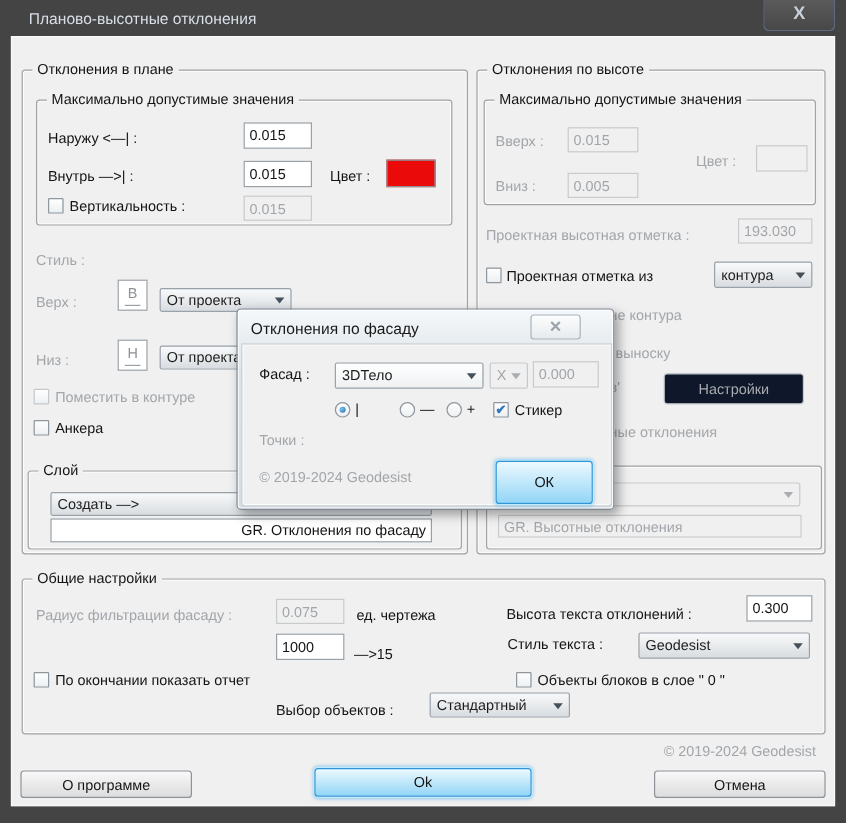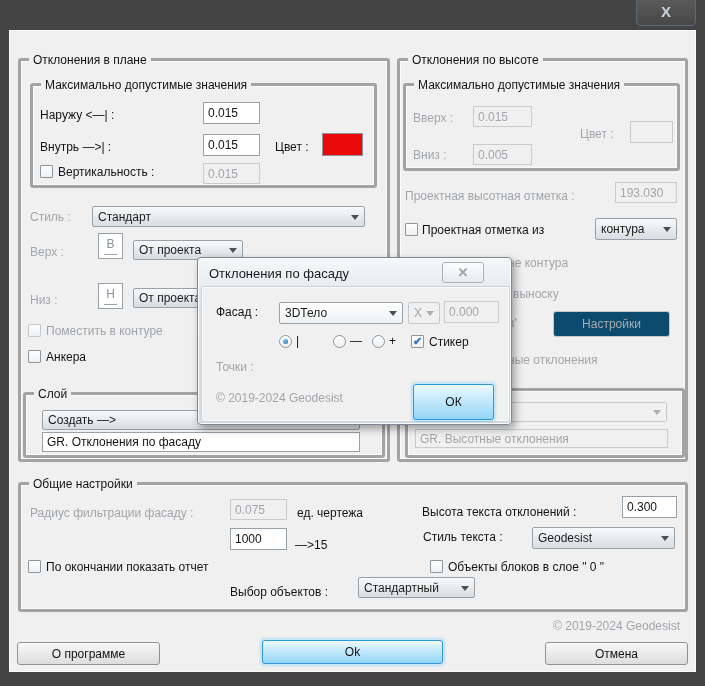--- a/index.html
+++ b/index.html
@@ -15,21 +15,21 @@
       linear-gradient(#313d55,#1d2533 55%,#171e2a)}
   .titlebar{position:absolute;left:0;top:0;width:705px;height:30px}
   .title{position:absolute;left:24px;top:8px;font-size:13px;color:#d9dfe8;white-space:nowrap}
   .close-main{position:absolute;left:636px;top:0;width:60px;height:26px;border:1px solid #5c6a83;border-top:none;
     border-radius:0 0 5px 5px;background:linear-gradient(rgba(255,255,255,.12),rgba(255,255,255,.02));
     color:#c9d1dc;font-size:15px;font-weight:bold;text-align:center;line-height:24px;cursor:default}
   .client{position:absolute;left:9px;top:30px;width:687px;height:642px;background:#f0f0f0;
     box-shadow:inset 0 0 0 1px #fafafa}
   .lbl{position:absolute;font-size:12px;line-height:13px;color:#141414;white-space:nowrap}
   .dis{color:#a2a6aa}
-  .group{position:absolute;border:3px solid #a3a3a3;border-radius:3px;
+  .group{position:absolute;border:1px solid #a3a3a3;border-radius:3px;
     box-shadow:inset 0 0 0 1px rgba(255,255,255,.75)}
   .gtitle{position:absolute;top:-7px;left:8px;background:#f0f0f0;padding:0 4px;font-size:12px;
     line-height:13px;color:#141414;white-space:nowrap}
   .tb{position:absolute;border:1px solid #98a0a8;background:#fff;font-size:12px;color:#141414;
     padding:1px 4px;font-family:inherit;outline:none}
   .tb.off{border-color:#c8cbce;background:#f0f0f0;color:#a2a6aa}
   .combo{position:absolute;border:1px solid #99a1a9;border-radius:2px;
     background:linear-gradient(#f8f9fa,#e7eaec 55%,#d9dce0);display:flex;align-items:center;
     padding:0 5px;font-size:12px;color:#1c1c1c}
   .combo .ct{flex:1;white-space:nowrap;overflow:hidden}
@@ -42,21 +42,21 @@
   .cb.checked::after{content:"\2714";position:absolute;left:1px;top:-1px;color:#2f77c4;font-size:11px;font-weight:bold}
   .radio{position:absolute;width:13px;height:13px;border:1px solid #8e969e;border-radius:50%;
     background:linear-gradient(#fefefe,#edf0f2)}
   .radio.sel::after{content:"";position:absolute;left:3px;top:3px;width:5px;height:5px;border-radius:50%;
     background:radial-gradient(circle at 35% 35%,#7cc8f0,#1e62a8)}
   .btn{position:absolute;border:1px solid #8d9299;border-radius:3px;
     background:linear-gradient(#f9f9f9,#ebebeb 45%,#dcddde);font-size:12px;color:#141414;
     font-family:inherit;text-align:center;cursor:default}
   .btn.primary{border-color:#2f96d8;background:linear-gradient(#ecf9ff,#c4e9fb 45%,#93d5f7);
     box-shadow:0 0 0 1px #c4eafc, 0 0 3px 1px rgba(70,175,235,.6)}
-  .btn.off{border-color:#c3c7ca;background:#0c4a6e;color:#a8acb0;box-shadow:none}
+  .btn.off{border-color:#c3c7ca;background:#0f172a;color:#a8acb0;box-shadow:none}
   .swatch{position:absolute;border:1px solid #8d9299}
   .swatch.red{background:#ea0a0a}
   .swatch.empty{background:#f0f0f0;border-color:#c8cbce}
   .letterbox{position:absolute;border:1px solid #9aa1a8;background:#fff;color:#8d9296;
     font-size:12px;text-align:center;line-height:20px}
   .letterbox::after{content:"";position:absolute;left:5px;right:5px;bottom:3px;border-top:1px solid #9aa1a8}
   .modal{position:absolute;left:197px;top:257px;width:315px;height:168px;border:1px solid #7d8893;
     border-radius:4px;background:linear-gradient(#f5f8fa,#dde3e8 30%,#d6dce2);
     box-shadow:inset 0 0 0 1px rgba(255,255,255,.85), 3px 4px 9px rgba(0,0,0,.35);z-index:10}
   .modal-title{position:absolute;left:11px;top:8px;font-size:13px;color:#1a1a1a;white-space:nowrap}
@@ -64,20 +64,21 @@
     border-radius:3px;background:linear-gradient(#fdfdfd,#e7ebee);color:#9aa3ab;font-weight:bold;
     text-align:center;line-height:19px;font-size:13px;cursor:default}
   .modal-client{position:absolute;left:3px;top:28px;width:309px;height:136px;background:#f0f0f0;
     border:1px solid #cdd2d6;box-shadow:inset 0 0 0 1px #fafbfb;border-radius:0 0 3px 3px}
 </style>
 </head>
 <body>
 
 <div class="window">
   <div class="titlebar">
+    <span class="title">Планово-высотные отклонения</span>
     <div class="close-main">
       <span>X</span>
     </div>
   </div>
 
   <div class="client">
 
     <div class="group" style="left:9px;top:28px;width:372px;height:404px">
       <span class="gtitle">Отклонения в плане</span>
     </div>
@@ -88,24 +89,20 @@
     <input class="tb" style="left: 194px; top: 72px; width: 57px; height: 22px;" value="0.015">
     <span class="lbl" style="left:31px;top:111px">Внутрь  —&gt;| :</span>
     <input class="tb" style="left: 194px; top: 104px; width: 57px; height: 22px;" value="0.015">
     <span class="lbl" style="left:266px;top:111px">Цвет :</span>
     <div class="swatch red" style="left:313px;top:103px;width:41px;height:23px"></div>
     <span class="cb" style="left:31px;top:135px"></span>
     <span class="lbl" style="left:49px;top:136px">Вертикальность :</span>
     <input class="tb off" style="left: 194px; top: 133px; width: 57px; height: 21px;" value="0.015">
 
     <span class="lbl dis" style="left:21px;top:181px">Стиль :</span>
-    <div class="combo" style="left:83px;top:176px;width:273px;height:21px">
-      <span class="ct">Стандарт</span>
-      <span class="arr"></span>
-    </div>
 
     <span class="lbl dis" style="left:21px;top:216px">Верх :</span>
     <div class="letterbox" style="left:89px;top:203px;width:25px;height:26px">
       <span>В</span>
     </div>
     <div class="combo" style="left:124px;top:210px;width:110px;height:20px">
       <span class="ct">От проекта</span>
       <span class="arr"></span>
     </div>
 
@@ -123,21 +120,21 @@
     <span class="cb" style="left:19px;top:320px"></span>
     <span class="lbl" style="left:37px;top:321px">Анкера</span>
 
     <div class="group" style="left:14px;top:362px;width:362px;height:66px">
       <span class="gtitle">Слой</span>
     </div>
     <div class="combo" style="left:33px;top:380px;width:318px;height:20px">
       <span class="ct">Создать —&gt;</span>
       <span class="arr"></span>
     </div>
-    <input class="tb" style="left: 33px; top: 402px; width: 318px; height: 20px;" value="GR. Отклонения по фасаду">
+    <input class="tb" style="left: 33px; top: 402px; width: 318px; height: 20px; text-align: right;" value="GR. Отклонения по фасаду">
 
     <div class="group" style="left:388px;top:28px;width:291px;height:404px">
       <span class="gtitle">Отклонения по высоте</span>
     </div>
     <div class="group" style="left:394px;top:53px;width:277px;height:88px">
       <span class="gtitle">Максимально допустимые значения</span>
     </div>
     <span class="lbl dis" style="left:404px;top:82px">Вверх :</span>
     <input class="tb off" style="left: 464px; top: 76px; width: 59px; height: 21px;" value="0.015">
     <span class="lbl dis" style="left:571px;top:98px">Цвет :</span>

